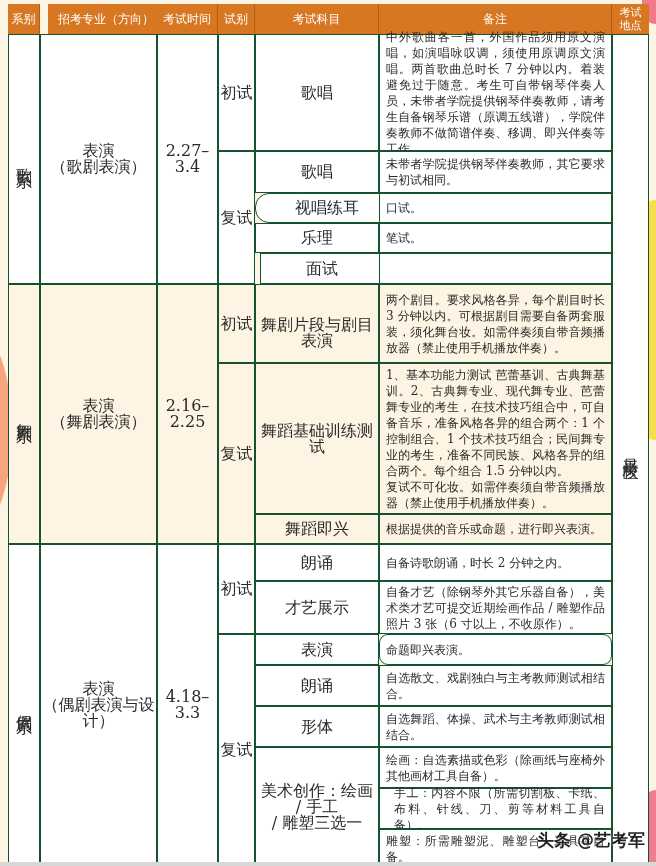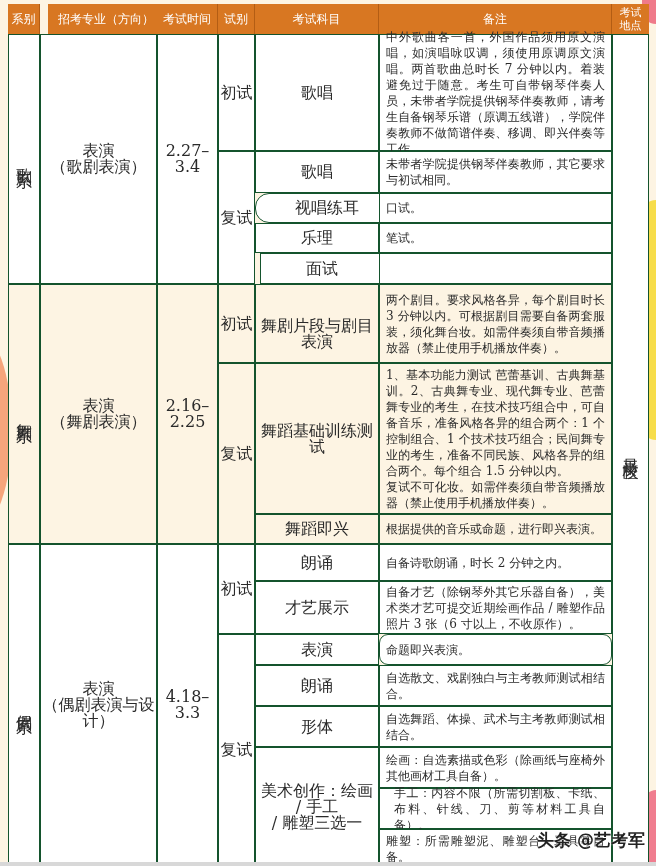--- a/index.html
+++ b/index.html
@@ -102,21 +102,21 @@
   <div class="cell cream b-all" style="left:8px;top:284px;width:32px;height:260px;">
     <span class="vert">舞剧系</span>
   </div>
   <div class="cell cream b-all two-line" style="left:40px;top:284px;width:117px;height:260px;">
     <span>表演</span>
     <span>（舞剧表演）</span>
   </div>
   <div class="cell cream b-all" style="left:157px;top:284px;width:61px;height:260px;">2.16–2.25</div>
 
   <div class="cell cream b-all" style="left:218px;top:284px;width:37px;height:79px;">初试</div>
-  <div class="cell cream b-all" style="left:255px;top:284px;width:124px;height:79px;align-items:flex-start;padding-top:33px;">舞剧片段与剧目表演</div>
+  <div class="cell cream b-all" style="left:255px;top:284px;width:124px;height:79px;align-items:flex-start;padding-top:33px;font-family:Liberation Mono, monospace;">舞剧片段与剧目表演</div>
   <div class="cell cream b-all note" style="left:379px;top:284px;width:233px;height:79px;">两个剧目。要求风格各异，每个剧目时长 3 分钟以内。可根据剧目需要自备两套服装，须化舞台妆。如需伴奏须自带音频播放器（禁止使用手机播放伴奏）。</div>
 
   <div class="cell cream b-all" style="left:218px;top:363px;width:37px;height:181px;">复试</div>
   <div class="cell cream b-all" style="left:255px;top:363px;width:124px;height:151px;">舞蹈基础训练测试</div>
   <div class="cell cream b-all note" style="left:379px;top:363px;width:233px;height:151px;white-space:pre-line;">1、基本功能力测试 芭蕾基训、古典舞基训。2、古典舞专业、现代舞专业、芭蕾舞专业的考生，在技术技巧组合中，可自备音乐，准备风格各异的组合两个：1 个控制组合、1 个技术技巧组合；民间舞专业的考生，准备不同民族、风格各异的组合两个。每个组合 1.5 分钟以内。
 复试不可化妆。如需伴奏须自带音频播放器（禁止使用手机播放伴奏）。</div>
   <div class="cell cream b-all" style="left:255px;top:514px;width:124px;height:30px;">舞蹈即兴</div>
   <div class="cell cream b-all note" style="left:379px;top:514px;width:233px;height:30px;">根据提供的音乐或命题，进行即兴表演。</div>
 
   <div class="cell white b-all" style="left:8px;top:544px;width:32px;height:322px;">

